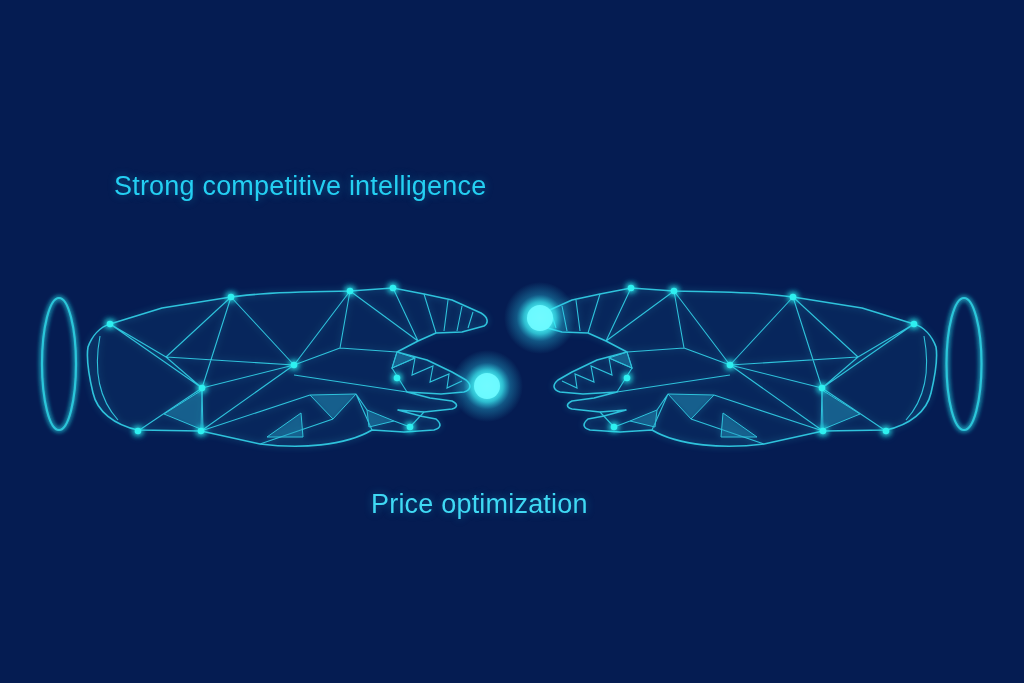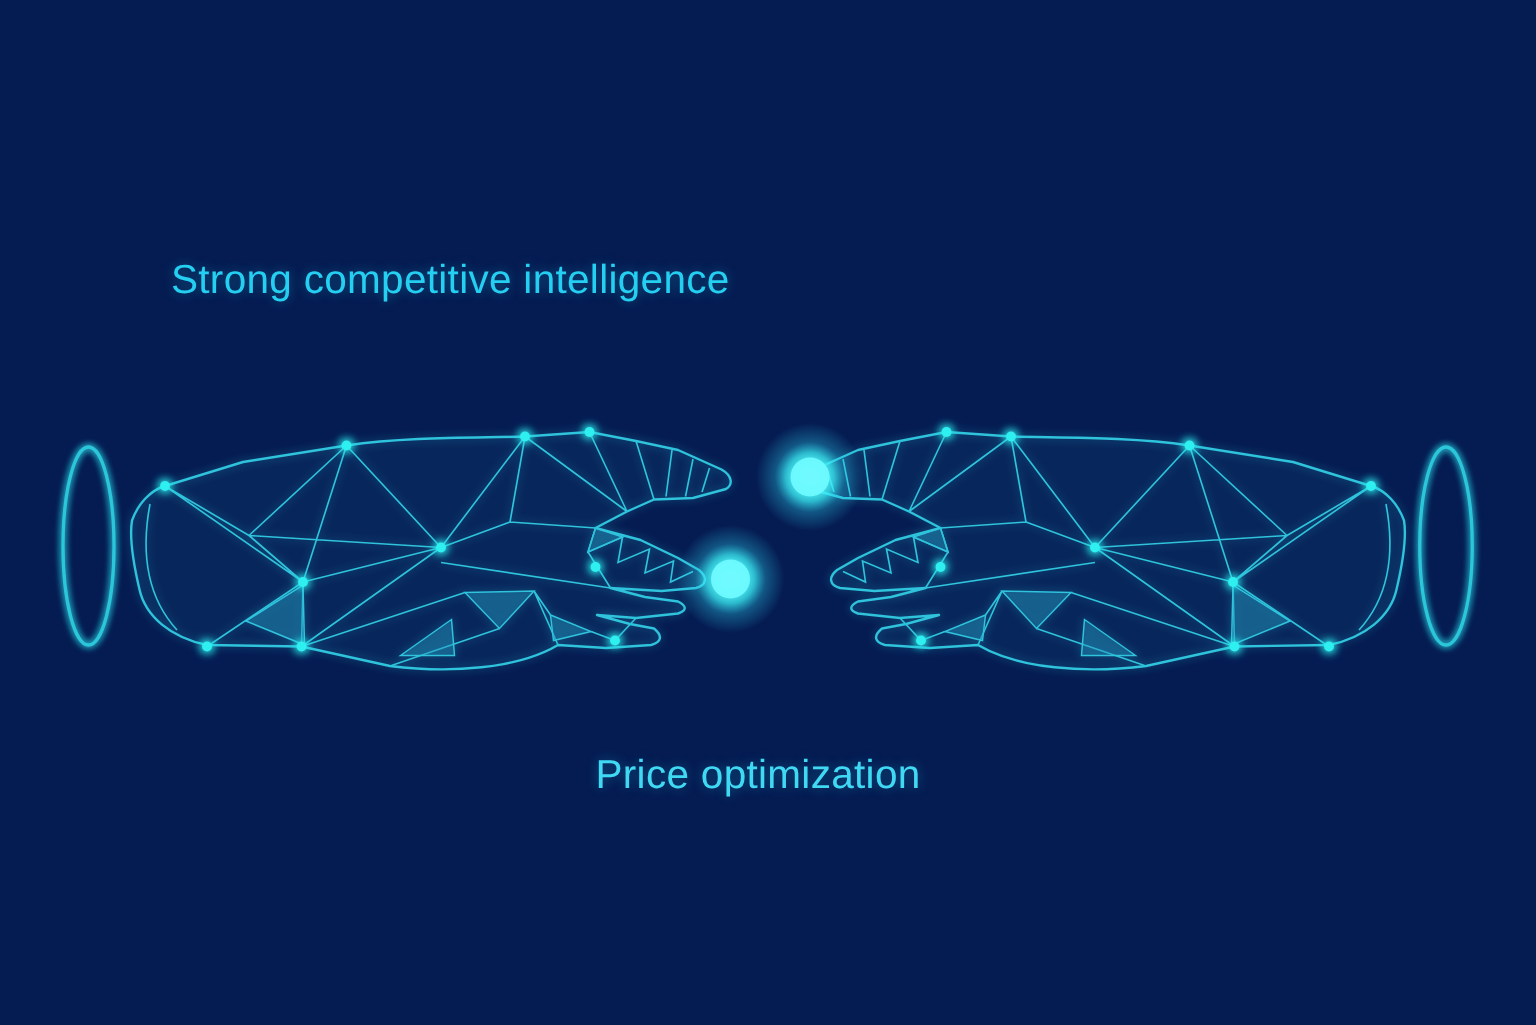--- a/index.html
+++ b/index.html
@@ -13,21 +13,21 @@
   .label{
     position:absolute;
     font-size:27px;
     font-weight:500;
     letter-spacing:0.2px;
     white-space:nowrap;
     text-shadow:0 0 8px rgba(40,210,240,0.35);
   }
   .label-competitive{left:114px;top:171px;color:var(--competitive_text,#24cff2);}
   .label-experience{left:564px;top:236px;color:var(--experience_text,#3ce2e2);}
-  .label-price{left:371px;top:501px;color:var(--price_text,#3fd9f4);margin-left:26px;}
+  .label-price{left:371px;top:489px;color:var(--price_text,#3fd9f4);}
   .hand-use{filter:drop-shadow(0 0 3px rgba(47,195,220,0.45));}
 </style>
 </head>
 <body>
 
 <div class="stage">
 
   <svg width="1024" height="683" viewBox="0 0 1024 683">
     <defs>
       <filter id="fGlow" x="-80%" y="-80%" width="260%" height="260%">

